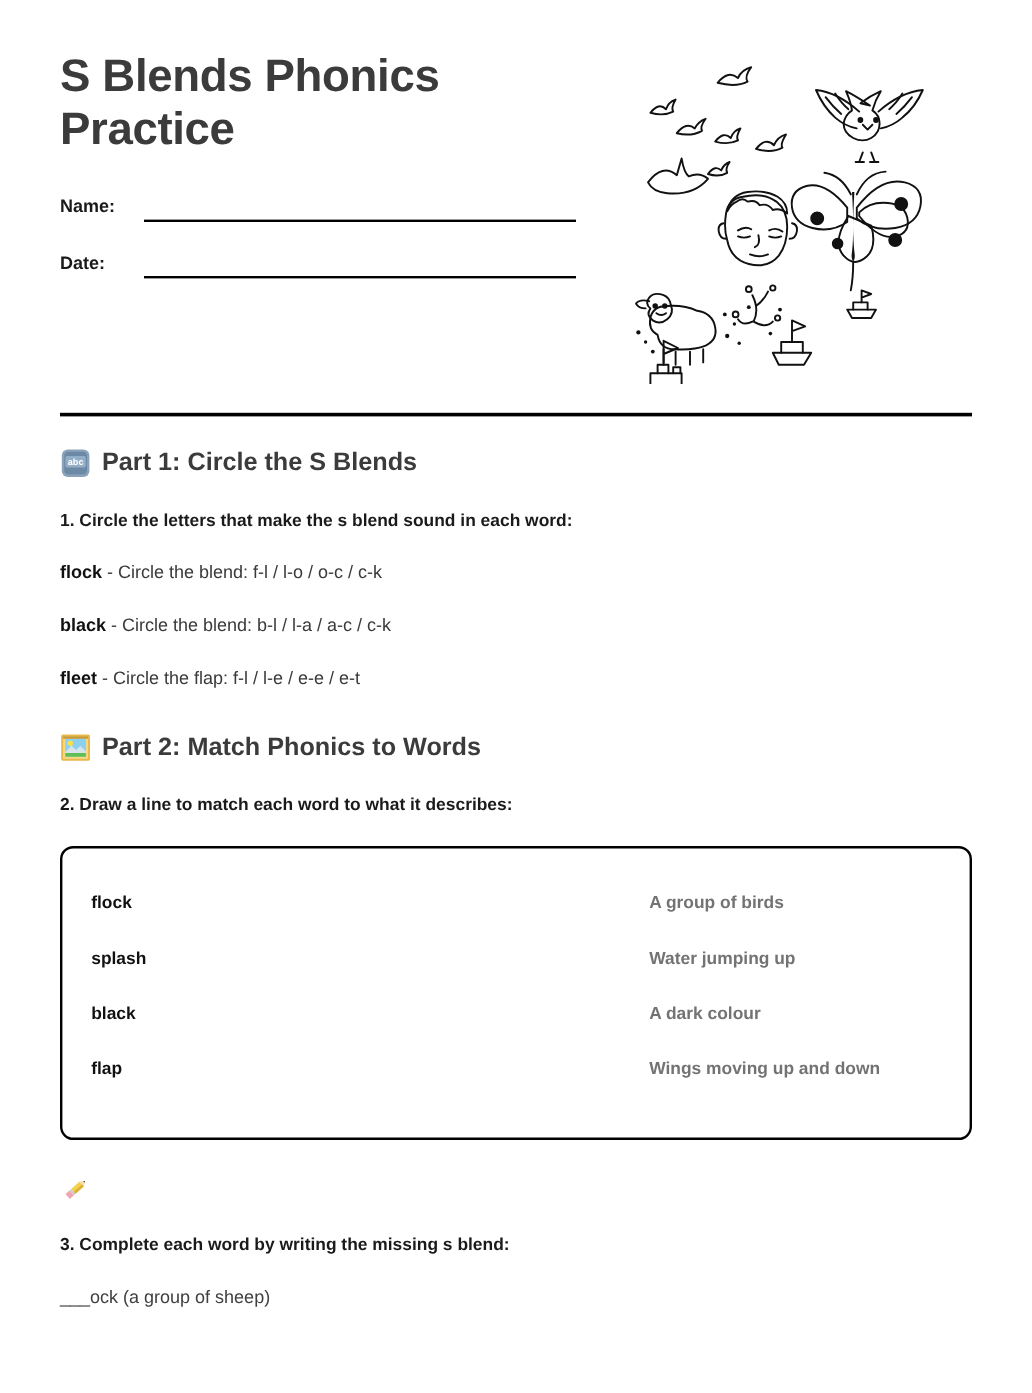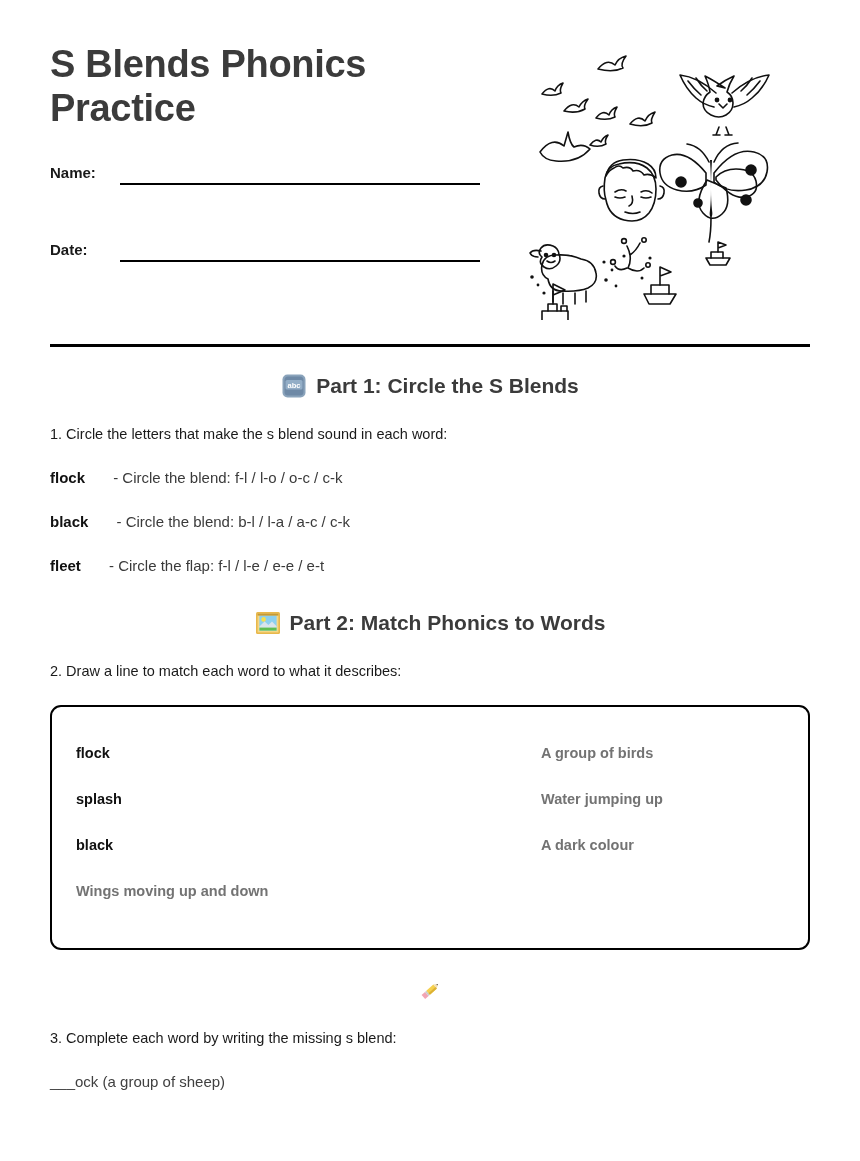--- a/index.html
+++ b/index.html
@@ -40,21 +40,21 @@
     color: #3b3b3b;
     letter-spacing: -0.3px;
   }
   .field-row {
     position: absolute;
     left: 0;
     width: 430px;
     height: 26px;
   }
   .field-row.name { top: 162px; }
-  .field-row.date { top: 209px; margin-top: 30px; }
+  .field-row.date { top: 209px; }
   .field-label {
     position: absolute;
     left: 0;
     top: 0;
     font-size: 15px;
     font-weight: bold;
     color: #1a1a1a;
     line-height: 22px;
   }
   .field-rule {
@@ -95,48 +95,47 @@
   }
   .section-heading {
     display: flex;
     align-items: center;
     gap: 9px;
     margin: 0 0 24px 0;
     font-size: 21px;
     font-weight: bold;
     color: #3b3b3b;
     line-height: 28px;
-    justify-content: center;
   }
   .section-heading .emoji-icon {
     flex: 0 0 auto;
     width: 26px;
     height: 26px;
     display: block;
   }
   .section-heading .emoji-icon svg { display: block; width: 26px; height: 26px; }
 
   .instruction {
     margin: 17px 0 24px 0;
     font-size: 14.5px;
-    font-weight: normal;
+    font-weight: bold;
     color: #1a1a1a;
     line-height: 20px;
   }
   .word-line {
     margin: 0 0 24px 0;
     font-size: 15px;
     color: #2b2b2b;
     line-height: 20px;
   }
   .word-line .word {
     font-weight: bold;
     color: #111;
   }
-  .word-line .prompt { color: #3a3a3a; margin-left: 24px; }
+  .word-line .prompt { color: #3a3a3a; }
 
   .part1 { margin-bottom: 33px; }
   .part2 { margin-bottom: 28px; }
 
   
   .match-box {
     border: 2.5px solid #000;
     border-radius: 11px;
     padding: 36px 24px 42px 24px;
     box-sizing: border-box;
@@ -342,20 +341,21 @@
         </div>
         <div class="match-row">
           <span class="match-word">splash</span>
           <span class="match-desc">Water jumping up</span>
         </div>
         <div class="match-row">
           <span class="match-word">black</span>
           <span class="match-desc">A dark colour</span>
         </div>
         <div class="match-row">
+          <span class="match-word">flap</span>
           <span class="match-desc">Wings moving up and down</span>
         </div>
       </div>
     </section>
 
     <section class="part3">
       <h2 class="section-heading">
         <span class="emoji-icon">
           <svg viewBox="0 0 26 26" xmlns="http://www.w3.org/2000/svg">
             <g transform="rotate(-42 13 13)">

